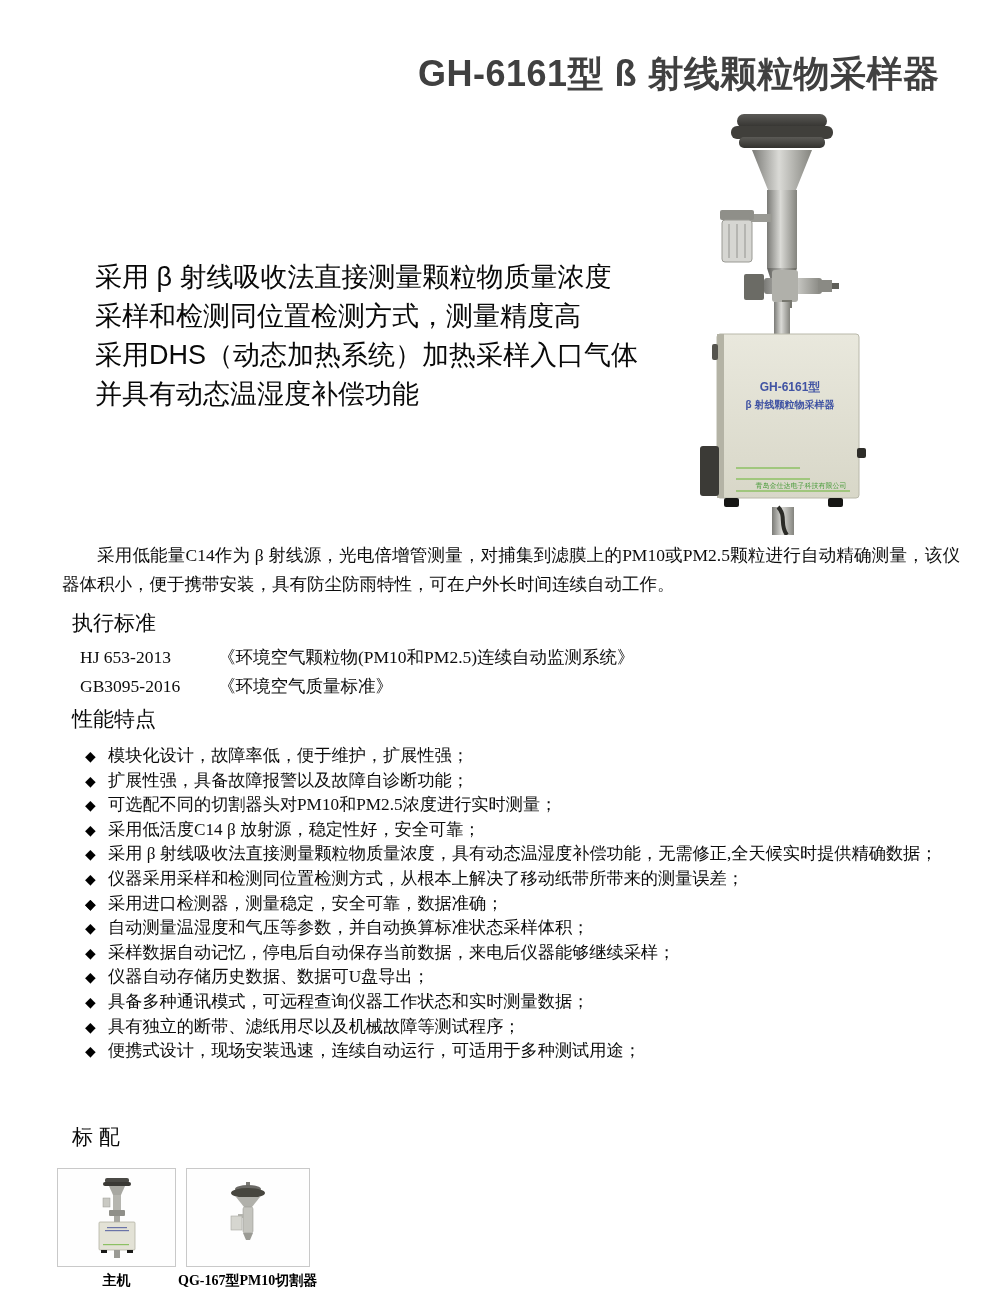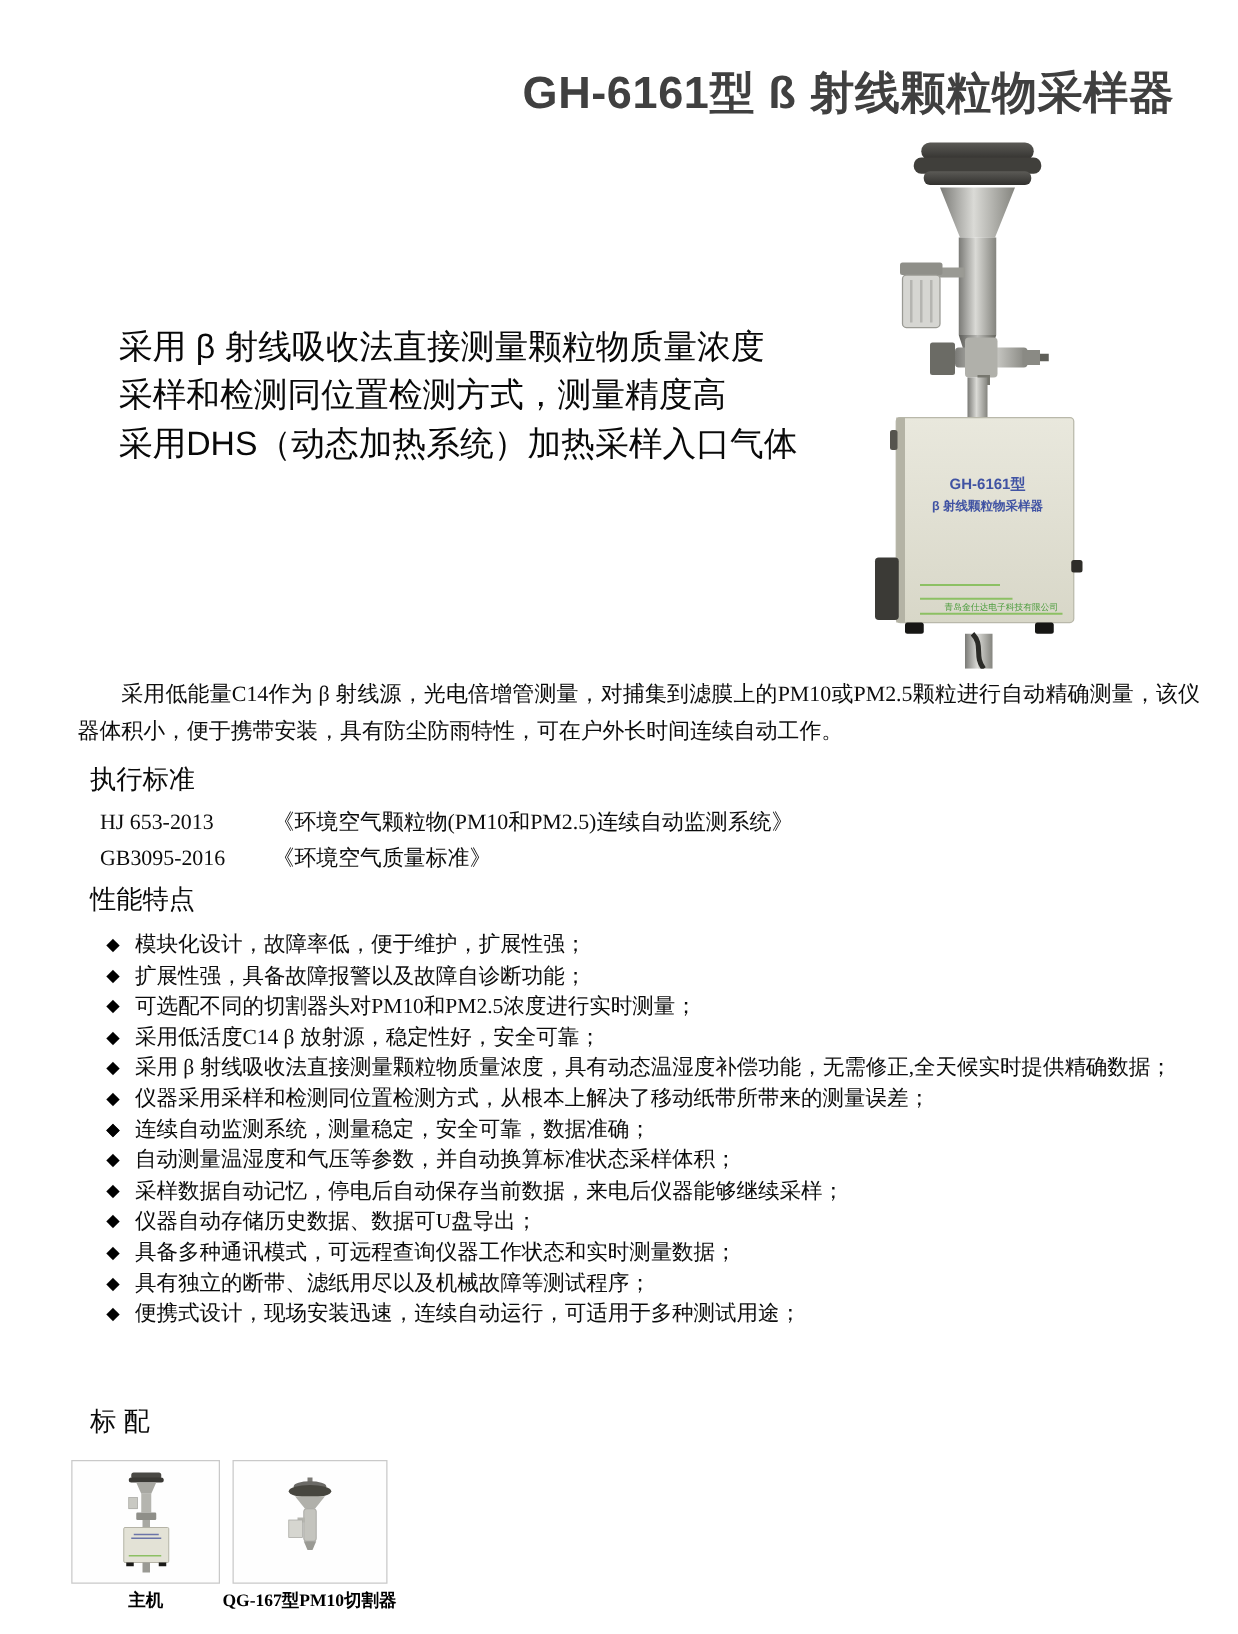--- a/index.html
+++ b/index.html
@@ -135,20 +135,21 @@
 </div>
 
 <div class="highlights">
 
     <div class="highlight-line">采用 β 射线吸收法直接测量颗粒物质量浓度</div>
 
     <div class="highlight-line">采样和检测同位置检测方式，测量精度高</div>
 
     <div class="highlight-line">采用DHS（动态加热系统）加热采样入口气体</div>
 
+    <div class="highlight-line">并具有动态温湿度补偿功能</div>
   </div>
 
 <p class="intro">采用低能量C14作为 β 射线源，光电倍增管测量，对捕集到滤膜上的PM10或PM2.5颗粒进行自动精确测量，该仪器体积小，便于携带安装，具有防尘防雨特性，可在户外长时间连续自动工作。</p>
 
 <div class="section-heading h-standards">执行标准</div>
 <ul class="standards-list">
 
     <li>
       <span class="std-code">HJ 653-2013</span><span>《环境空气颗粒物(PM10和PM2.5)连续自动监测系统》</span>
     </li>
@@ -183,21 +184,21 @@
 
     <li>
       <span class="diamond">◆</span><span>仪器采用采样和检测同位置检测方式，从根本上解决了移动纸带所带来的测量误差；</span>
     </li>
 
     <li>
       <span class="diamond">◆</span>
     </li>
 
     <li>
-      <span class="diamond">◆</span><span>连续自动监测系统，测量稳定，安全可靠，数据准确；</span>
+      <span class="diamond">◆</span><span>采用进口检测器，测量稳定，安全可靠，数据准确；</span>
     </li>
 
     <li>
       <span class="diamond">◆</span><span>自动测量温湿度和气压等参数，并自动换算标准状态采样体积；</span>
     </li>
 
     <li>
       <span class="diamond">◆</span><span>采样数据自动记忆，停电后自动保存当前数据，来电后仪器能够继续采样；</span>
     </li>
 

